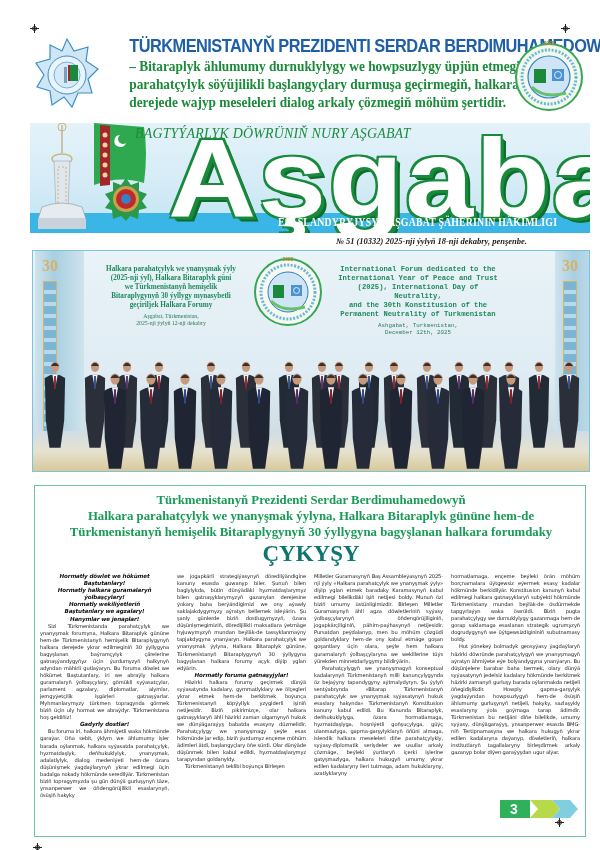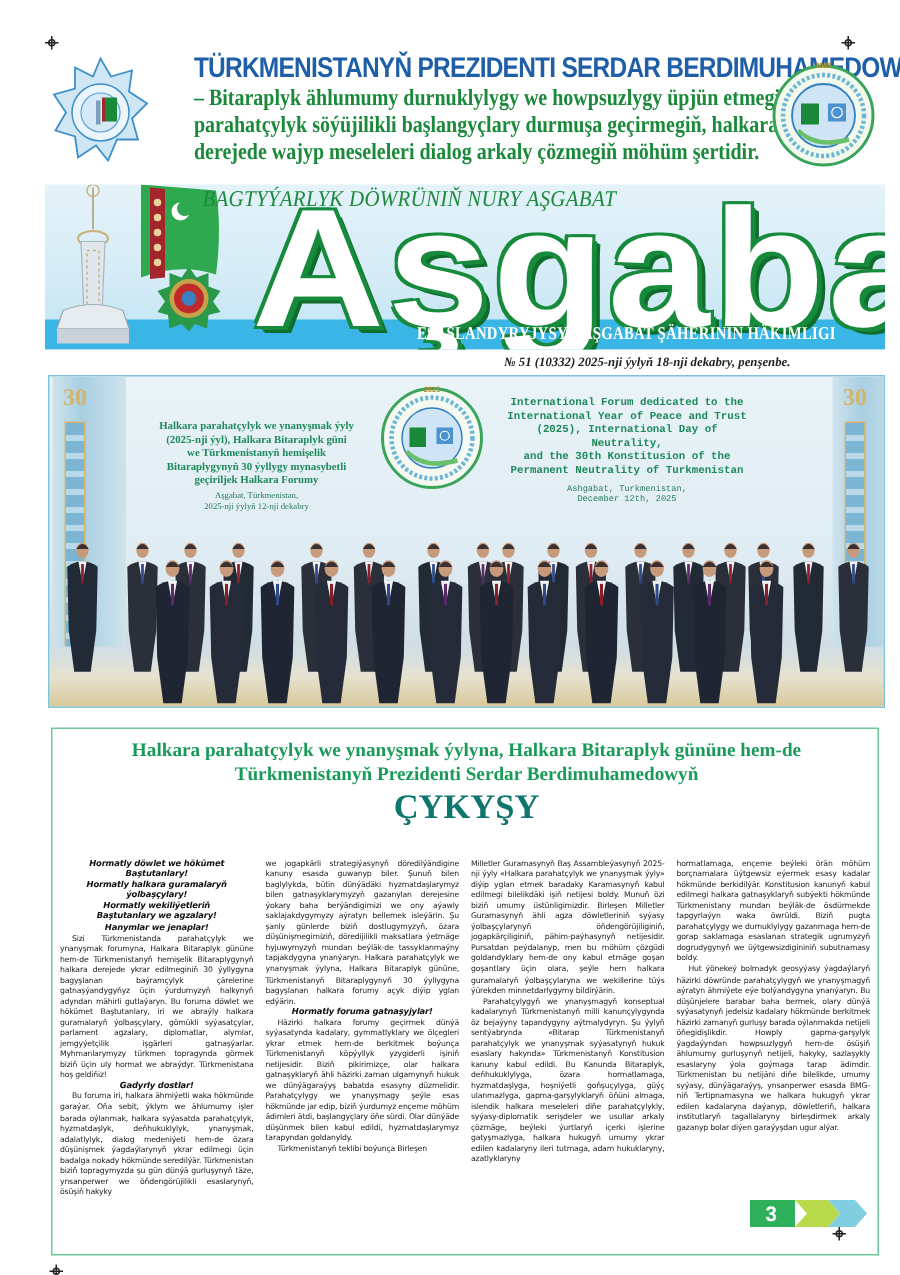--- a/index.html
+++ b/index.html
@@ -131,21 +131,21 @@
 <div class="photo">
   <div class="pillar" style="left:2px;">
     <div class="num">30</div>
     <div class="strip"></div>
   </div>
   <div class="pillar" style="left:522px;">
     <div class="num">30</div>
     <div class="strip"></div>
   </div>
 
-  <div class="sign" style="left:58px;top:14px;width:160px;margin-top:15px;">
+  <div class="sign" style="left:58px;top:14px;width:160px;">
     <div>Halkara parahatçylyk we ynanyşmak ýyly</div>
     <div>(2025-nji ýyl), Halkara Bitaraplyk güni</div>
     <div>we Türkmenistanyň hemişelik</div>
     <div>Bitaraplygynyň 30 ýyllygy mynasybetli</div>
     <div>geçiriljek Halkara Forumy</div>
     <div class="small" style="margin-top:3px;">Aşgabat, Türkmenistan,</div>
     <div class="small">2025-nji ýylyň 12-nji dekabry</div>
   </div>
 
   <svg class="forum-logo" viewBox="0 0 70 72">
@@ -372,22 +372,23 @@
         <path d="M474.94 36.2 L481.06 36.2 L478 52.519999999999996 Z" fill="#f2f2f2"></path>
         <rect x="476.98" y="38.24" width="2.04" height="14.280000000000001" fill="#8a1f2a"></rect>
         <ellipse cx="478" cy="28.04" rx="4.59" ry="5.61" fill="#c89a7c"></ellipse>
         <path d="M473.41 27.02 Q478 19.88 482.59 27.02" fill="#3a3030"></path>
       </g>
     </svg>
 </div>
 
 <div class="article">
   <div class="art-head">
+    <div class="l">Türkmenistanyň Prezidenti Serdar Berdimuhamedowyň</div>
     <div class="l">Halkara parahatçylyk we ynanyşmak ýylyna, Halkara Bitaraplyk gününe hem-de</div>
-    <div class="l">Türkmenistanyň Prezidenti Serdar Berdimuhamedowyň</div>
+    <div class="l">Türkmenistanyň hemişelik Bitaraplygynyň 30 ýyllygyna bagyşlanan halkara forumdaky</div>
     <div class="big">ÇYKYŞY</div>
   </div>
   <div class="cols">
     <div class="col">
       <p class="hd">Hormatly döwlet we hökümet Baştutanlary!</p>
       <p class="hd">Hormatly halkara guramalaryň ýolbaşçylary!</p>
       <p class="hd">Hormatly wekiliýetleriň</p>
       <p class="hd">Baştutanlary we agzalary!</p>
       <p class="hd">Hanymlar we jenaplar!</p>
       <p>Sizi Türkmenistanda parahatçylyk we ynanyşmak forumyna, Halkara Bitaraplyk gününe hem-de Türkmenistanyň hemişelik Bitaraplygynyň halkara derejede ykrar edilmeginiň 30 ýyllygyna bagyşlanan baýramçylyk çärelerine gatnaşýandygyňyz üçin ýurdumyzyň halkynyň adyndan mähirli gutlaýaryn. Bu foruma döwlet we hökümet Baştutanlary, iri we abraýly halkara guramalaryň ýolbaşçylary, gömükli syýasatçylar, parlament agzalary, diplomatlar, alymlar, jemgyýetçilik işgärleri gatnaşýarlar. Myhmanlarymyzy türkmen topragynda görmek biziň üçin uly hormat we abraýdyr. Türkmenistana hoş geldiňiz!</p>

